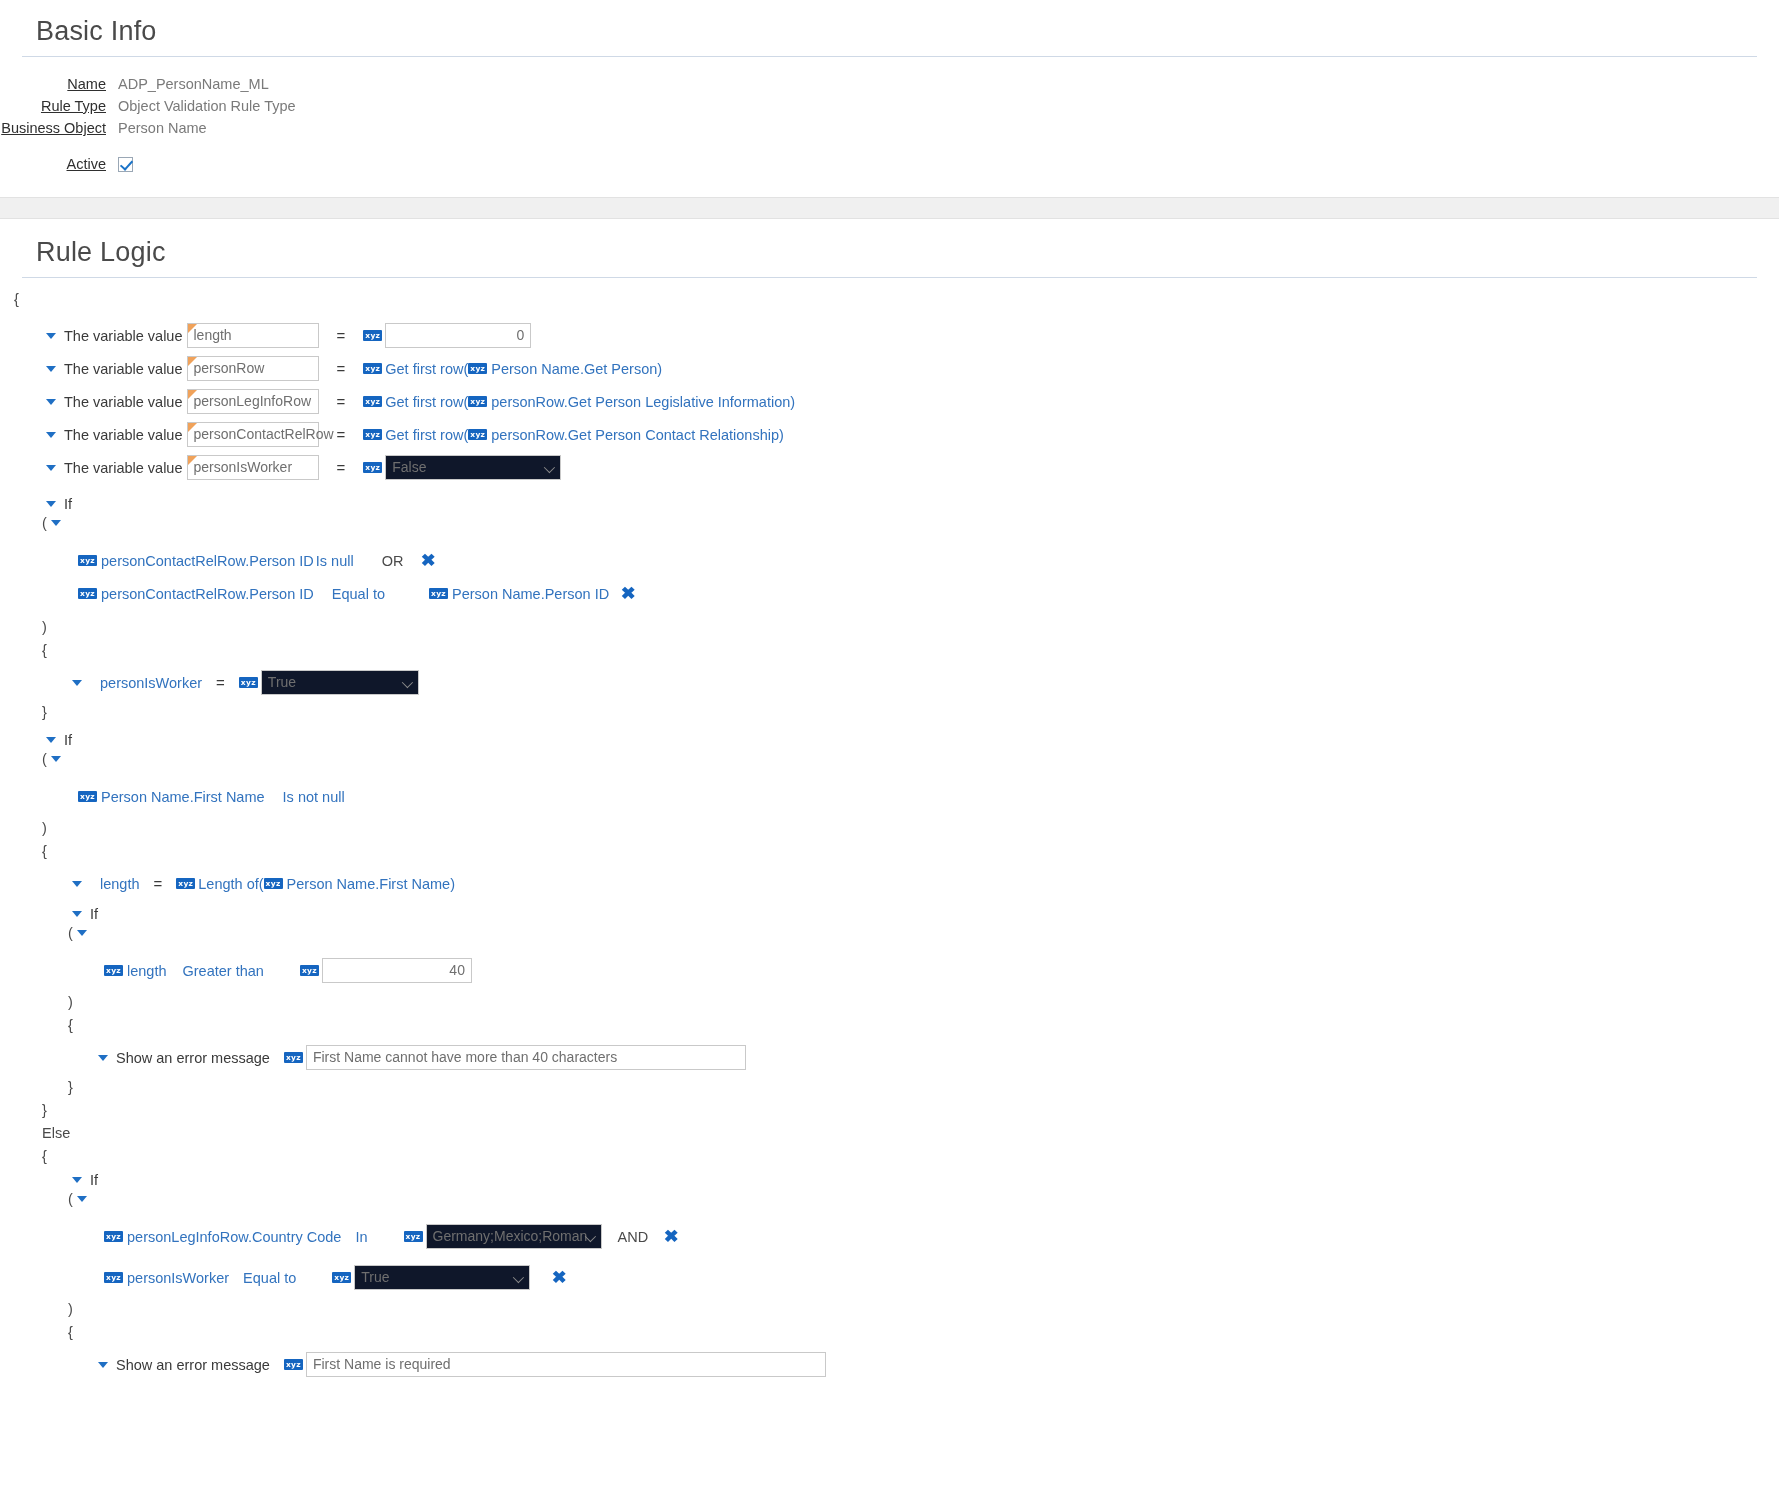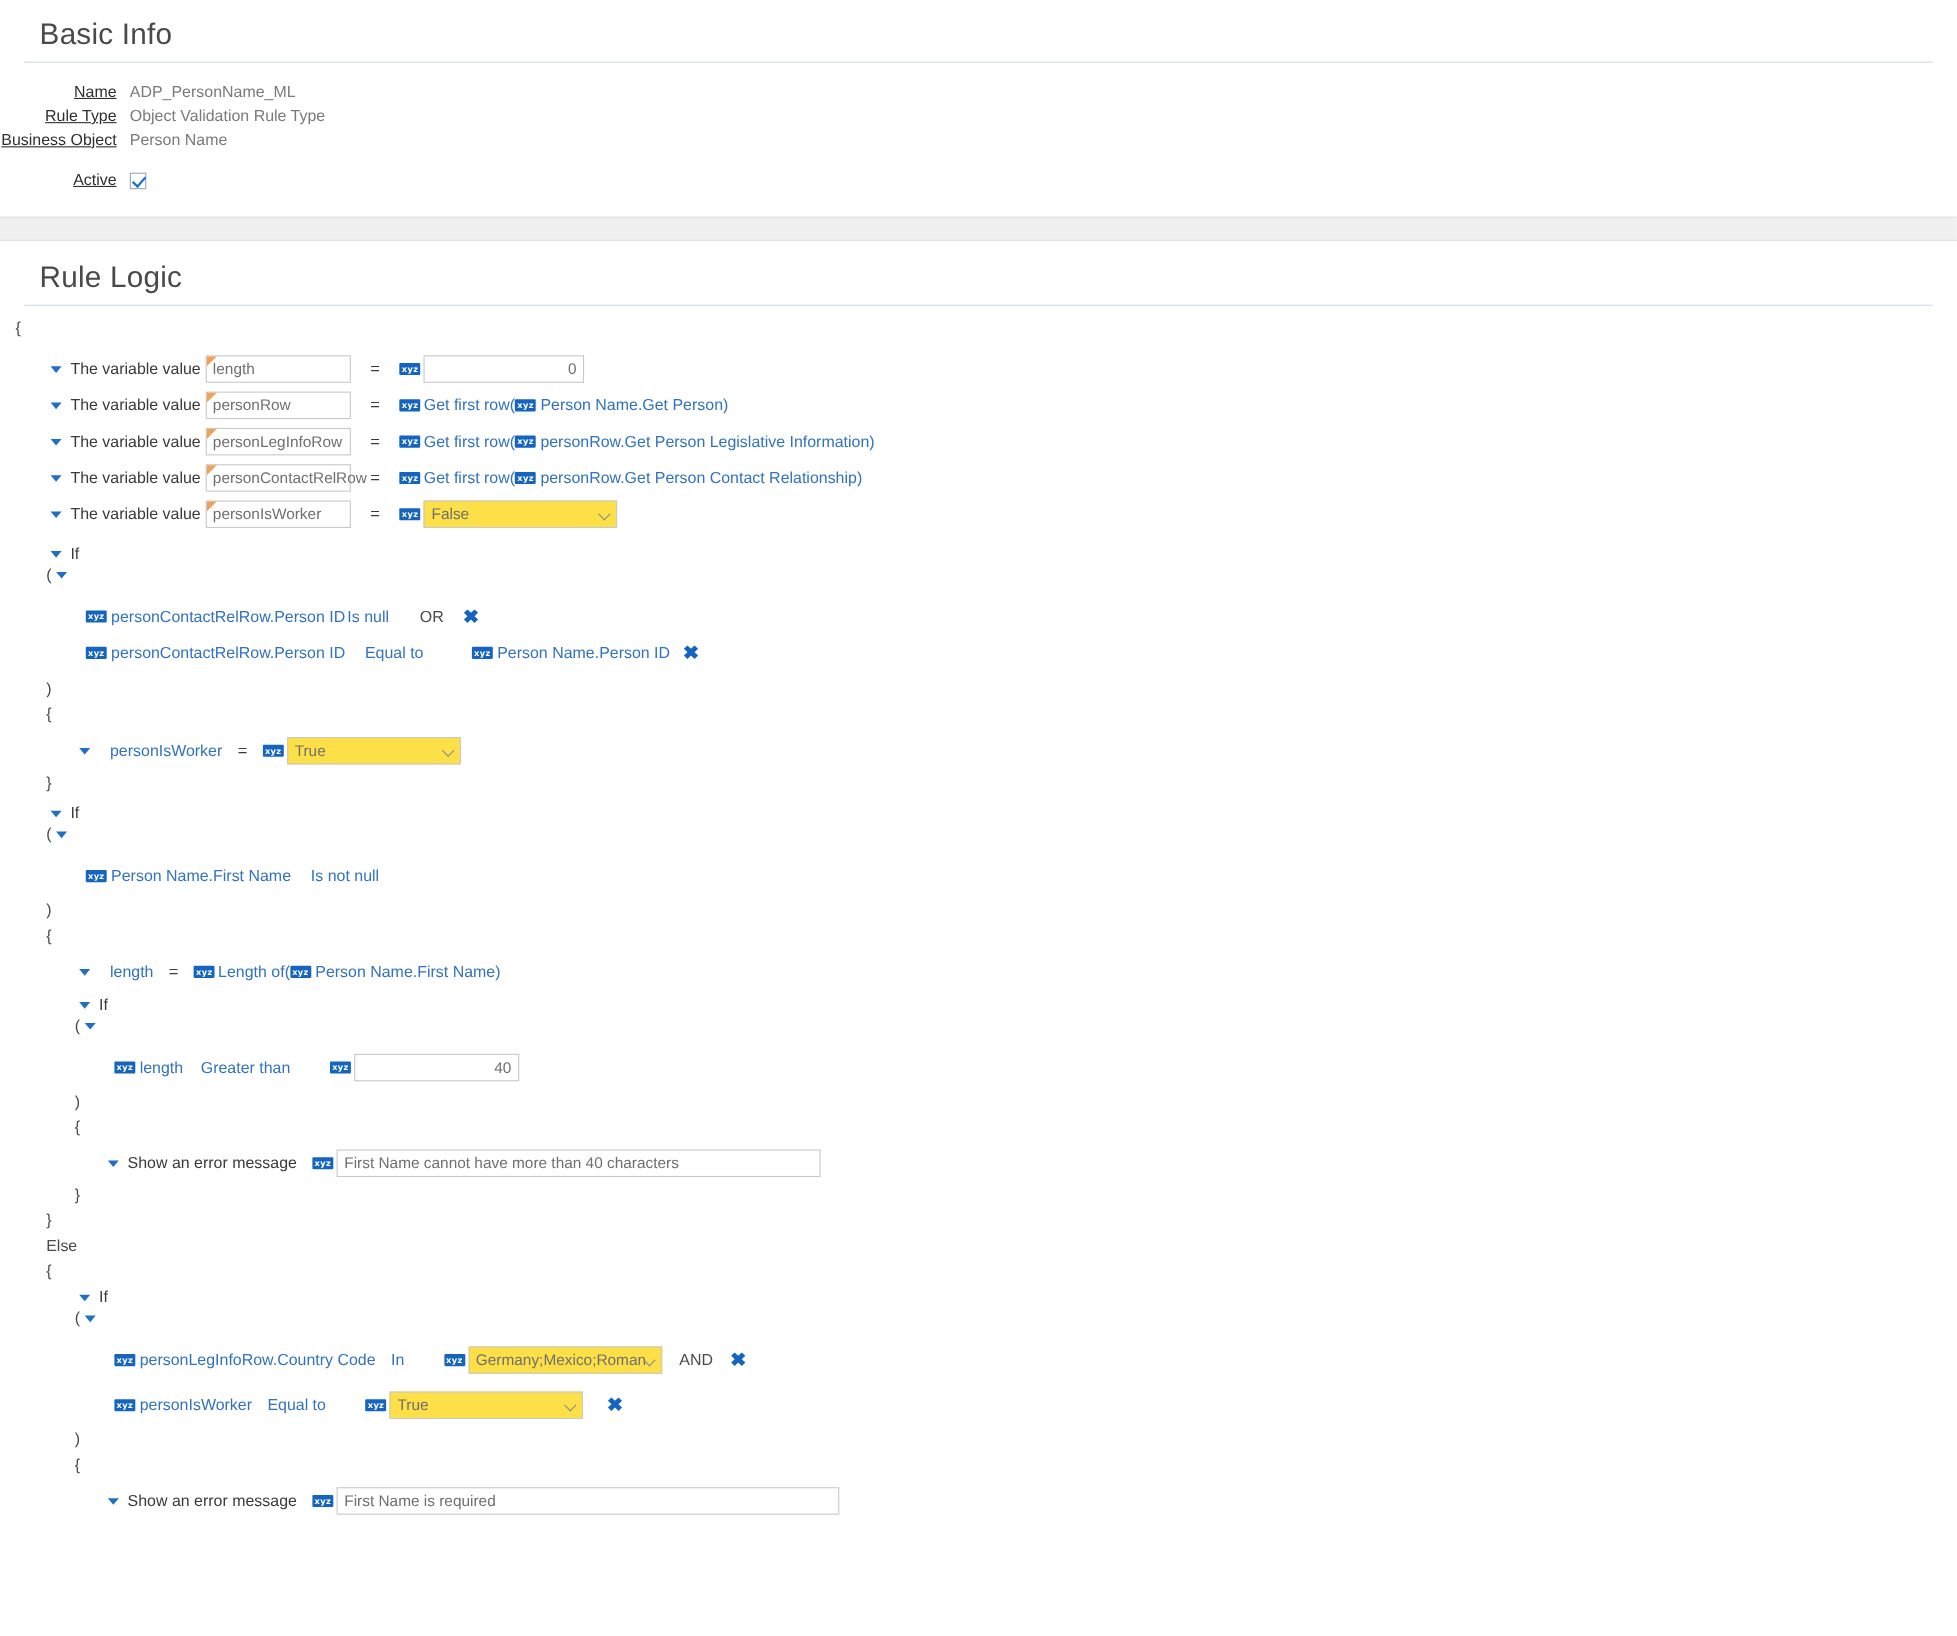--- a/index.html
+++ b/index.html
@@ -141,21 +141,21 @@
     content: "";
     position: absolute;
     left: 0; top: 0;
     width: 0; height: 0;
     border-left: 9px solid #f0a25a;
     border-bottom: 9px solid transparent;
   }
   .tb.num { text-align: right; }
   .sel {
     border: 1px solid #c9c9c9;
-    background: #fde047;
+    background: #0f172a;
     height: 25px;
     line-height: 23px;
     font-size: 14px;
     color: #6f6f6f;
     padding: 0 22px 0 6px;
     display: inline-block;
     position: relative;
     overflow: hidden;
   }
   .sel::after {
@@ -459,21 +459,21 @@
       </div>
       <div class="ln brace" style="padding-left:68px;margin-top:8px">
         <span class="brace-t">{</span>
       </div>
       <div style="height:8px"></div>
 
       <div class="ln" style="padding-left:98px">
         <span class="tri"></span>
         <span class="kw">Show an error message</span>
         <span class="xyz" style="margin-left:14px">xyz</span>
-        <span class="tb" style="width:457px">First Name is required</span>
+        <span class="tb" style="width:520px">First Name is required</span>
       </div>
 
       <div style="height:6px"></div>
 
     </div>
   </section>
 
 </div>
 
 </body></html>

